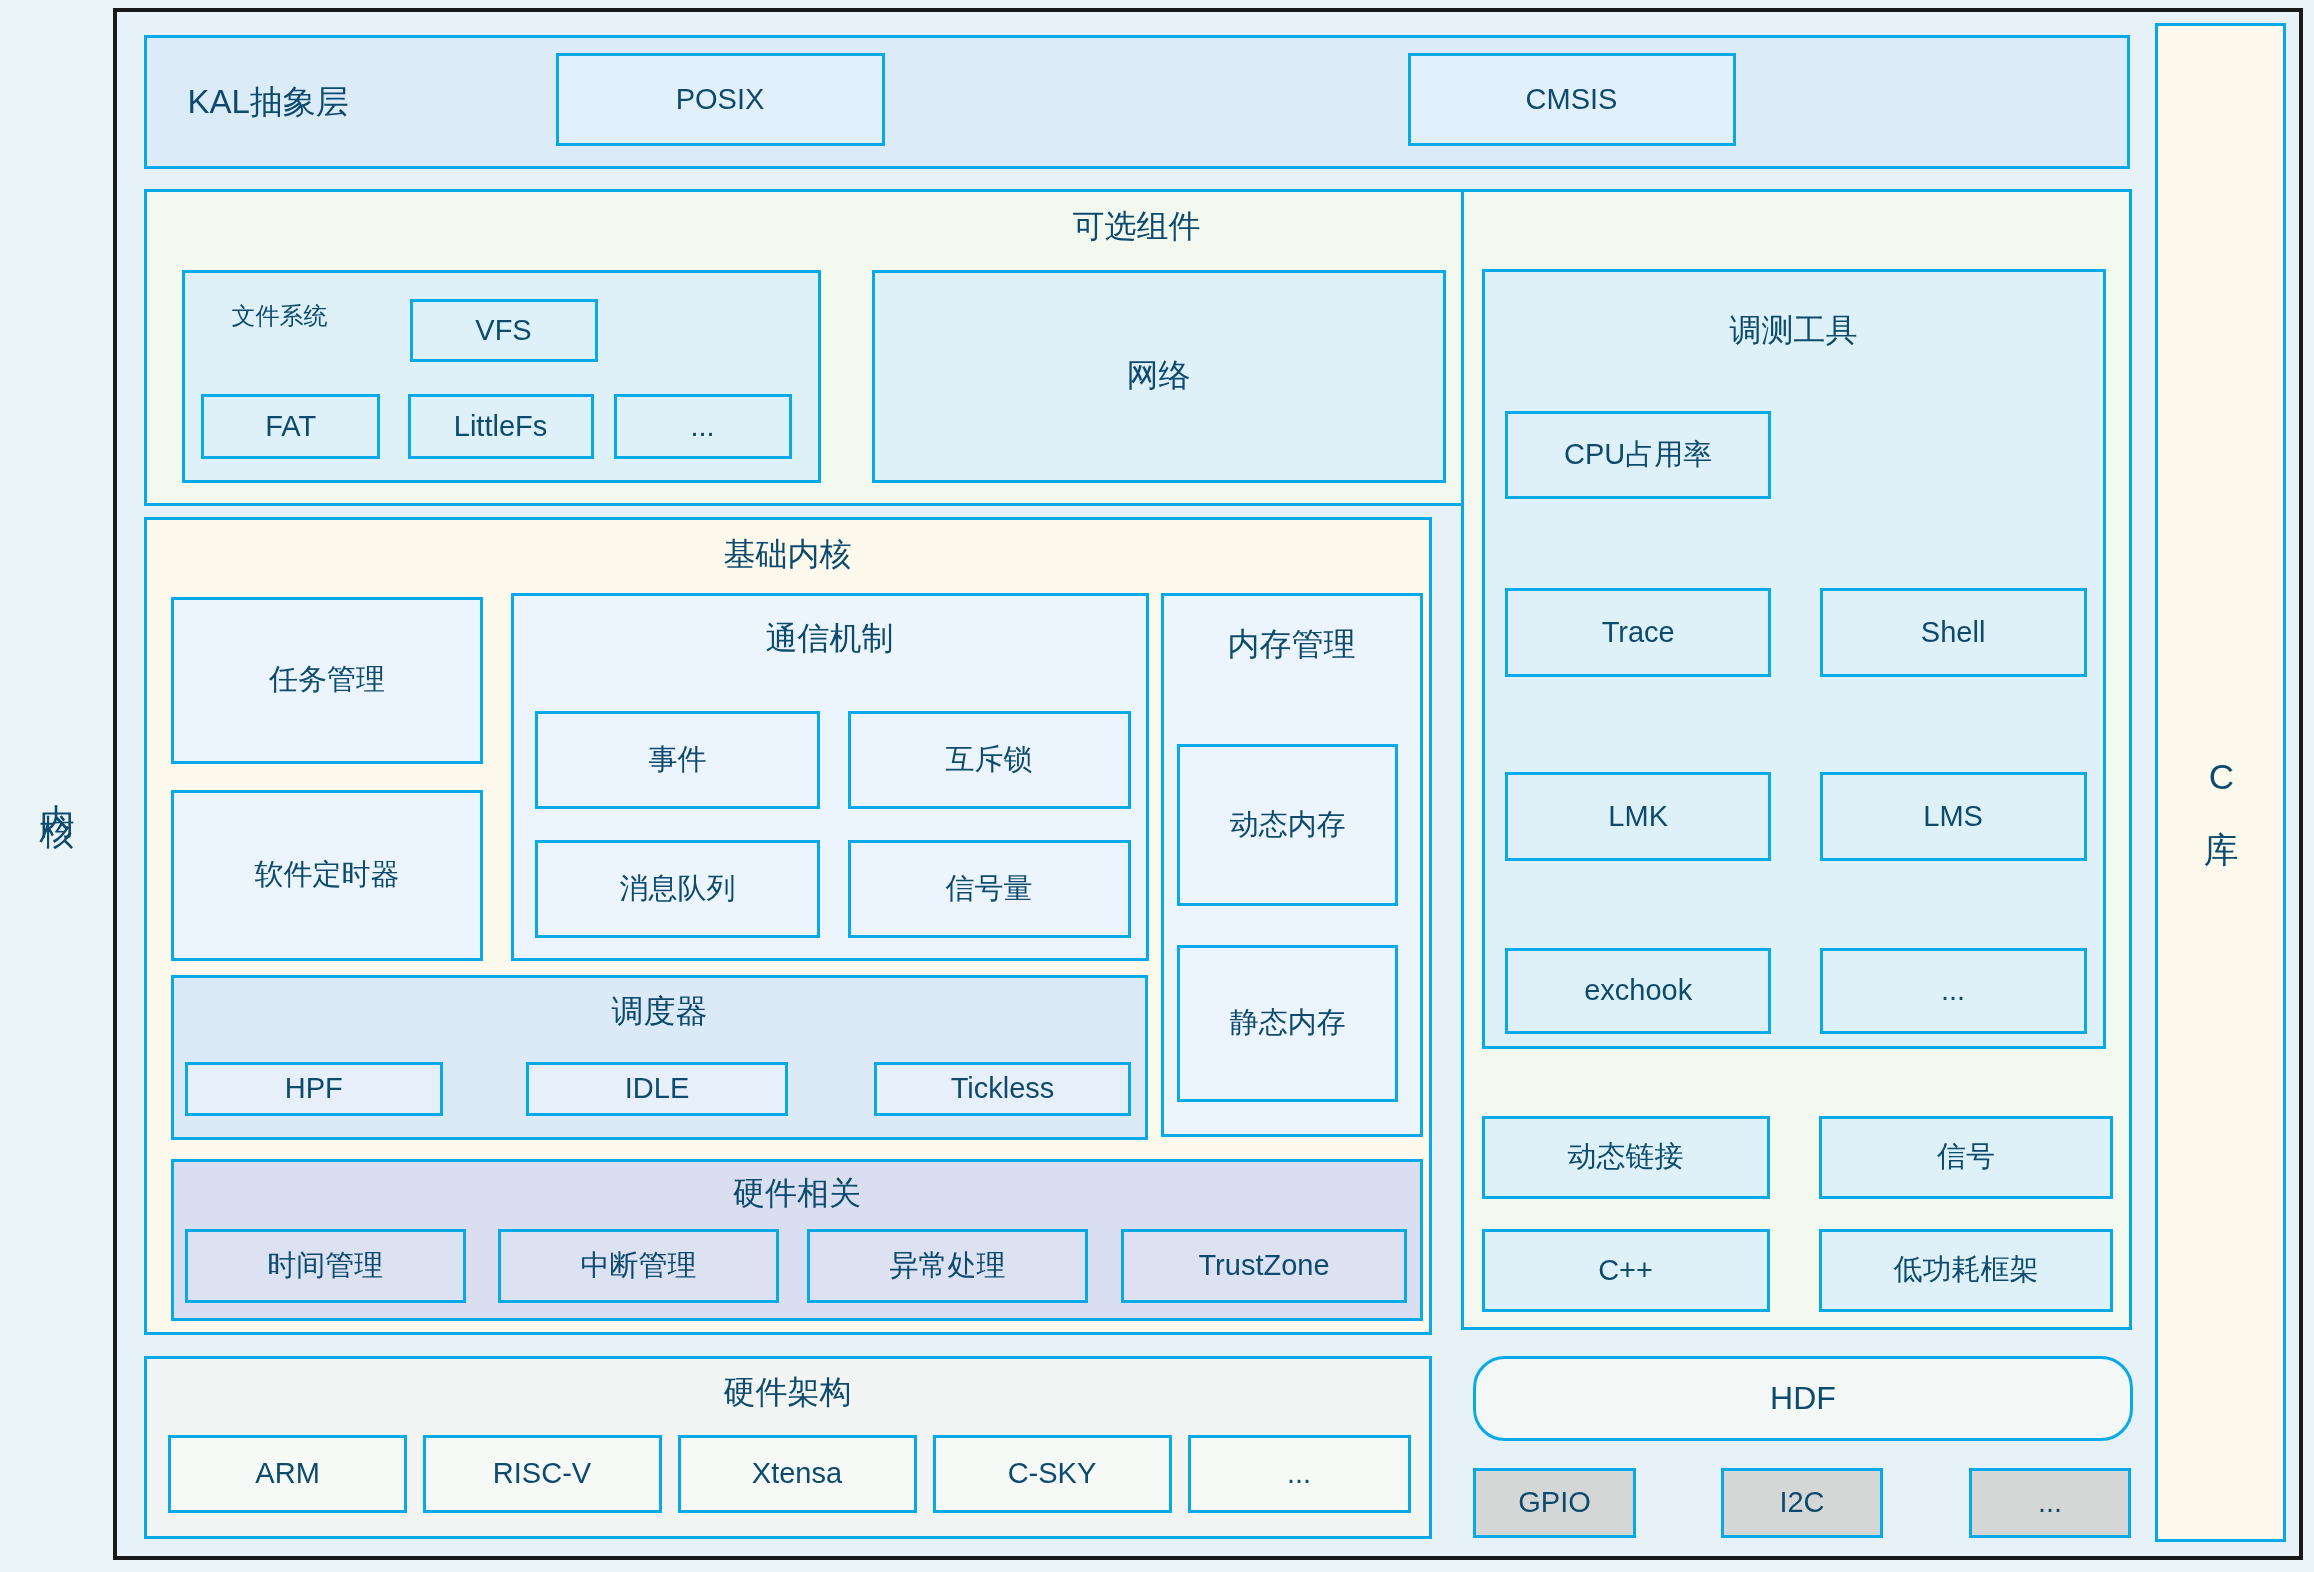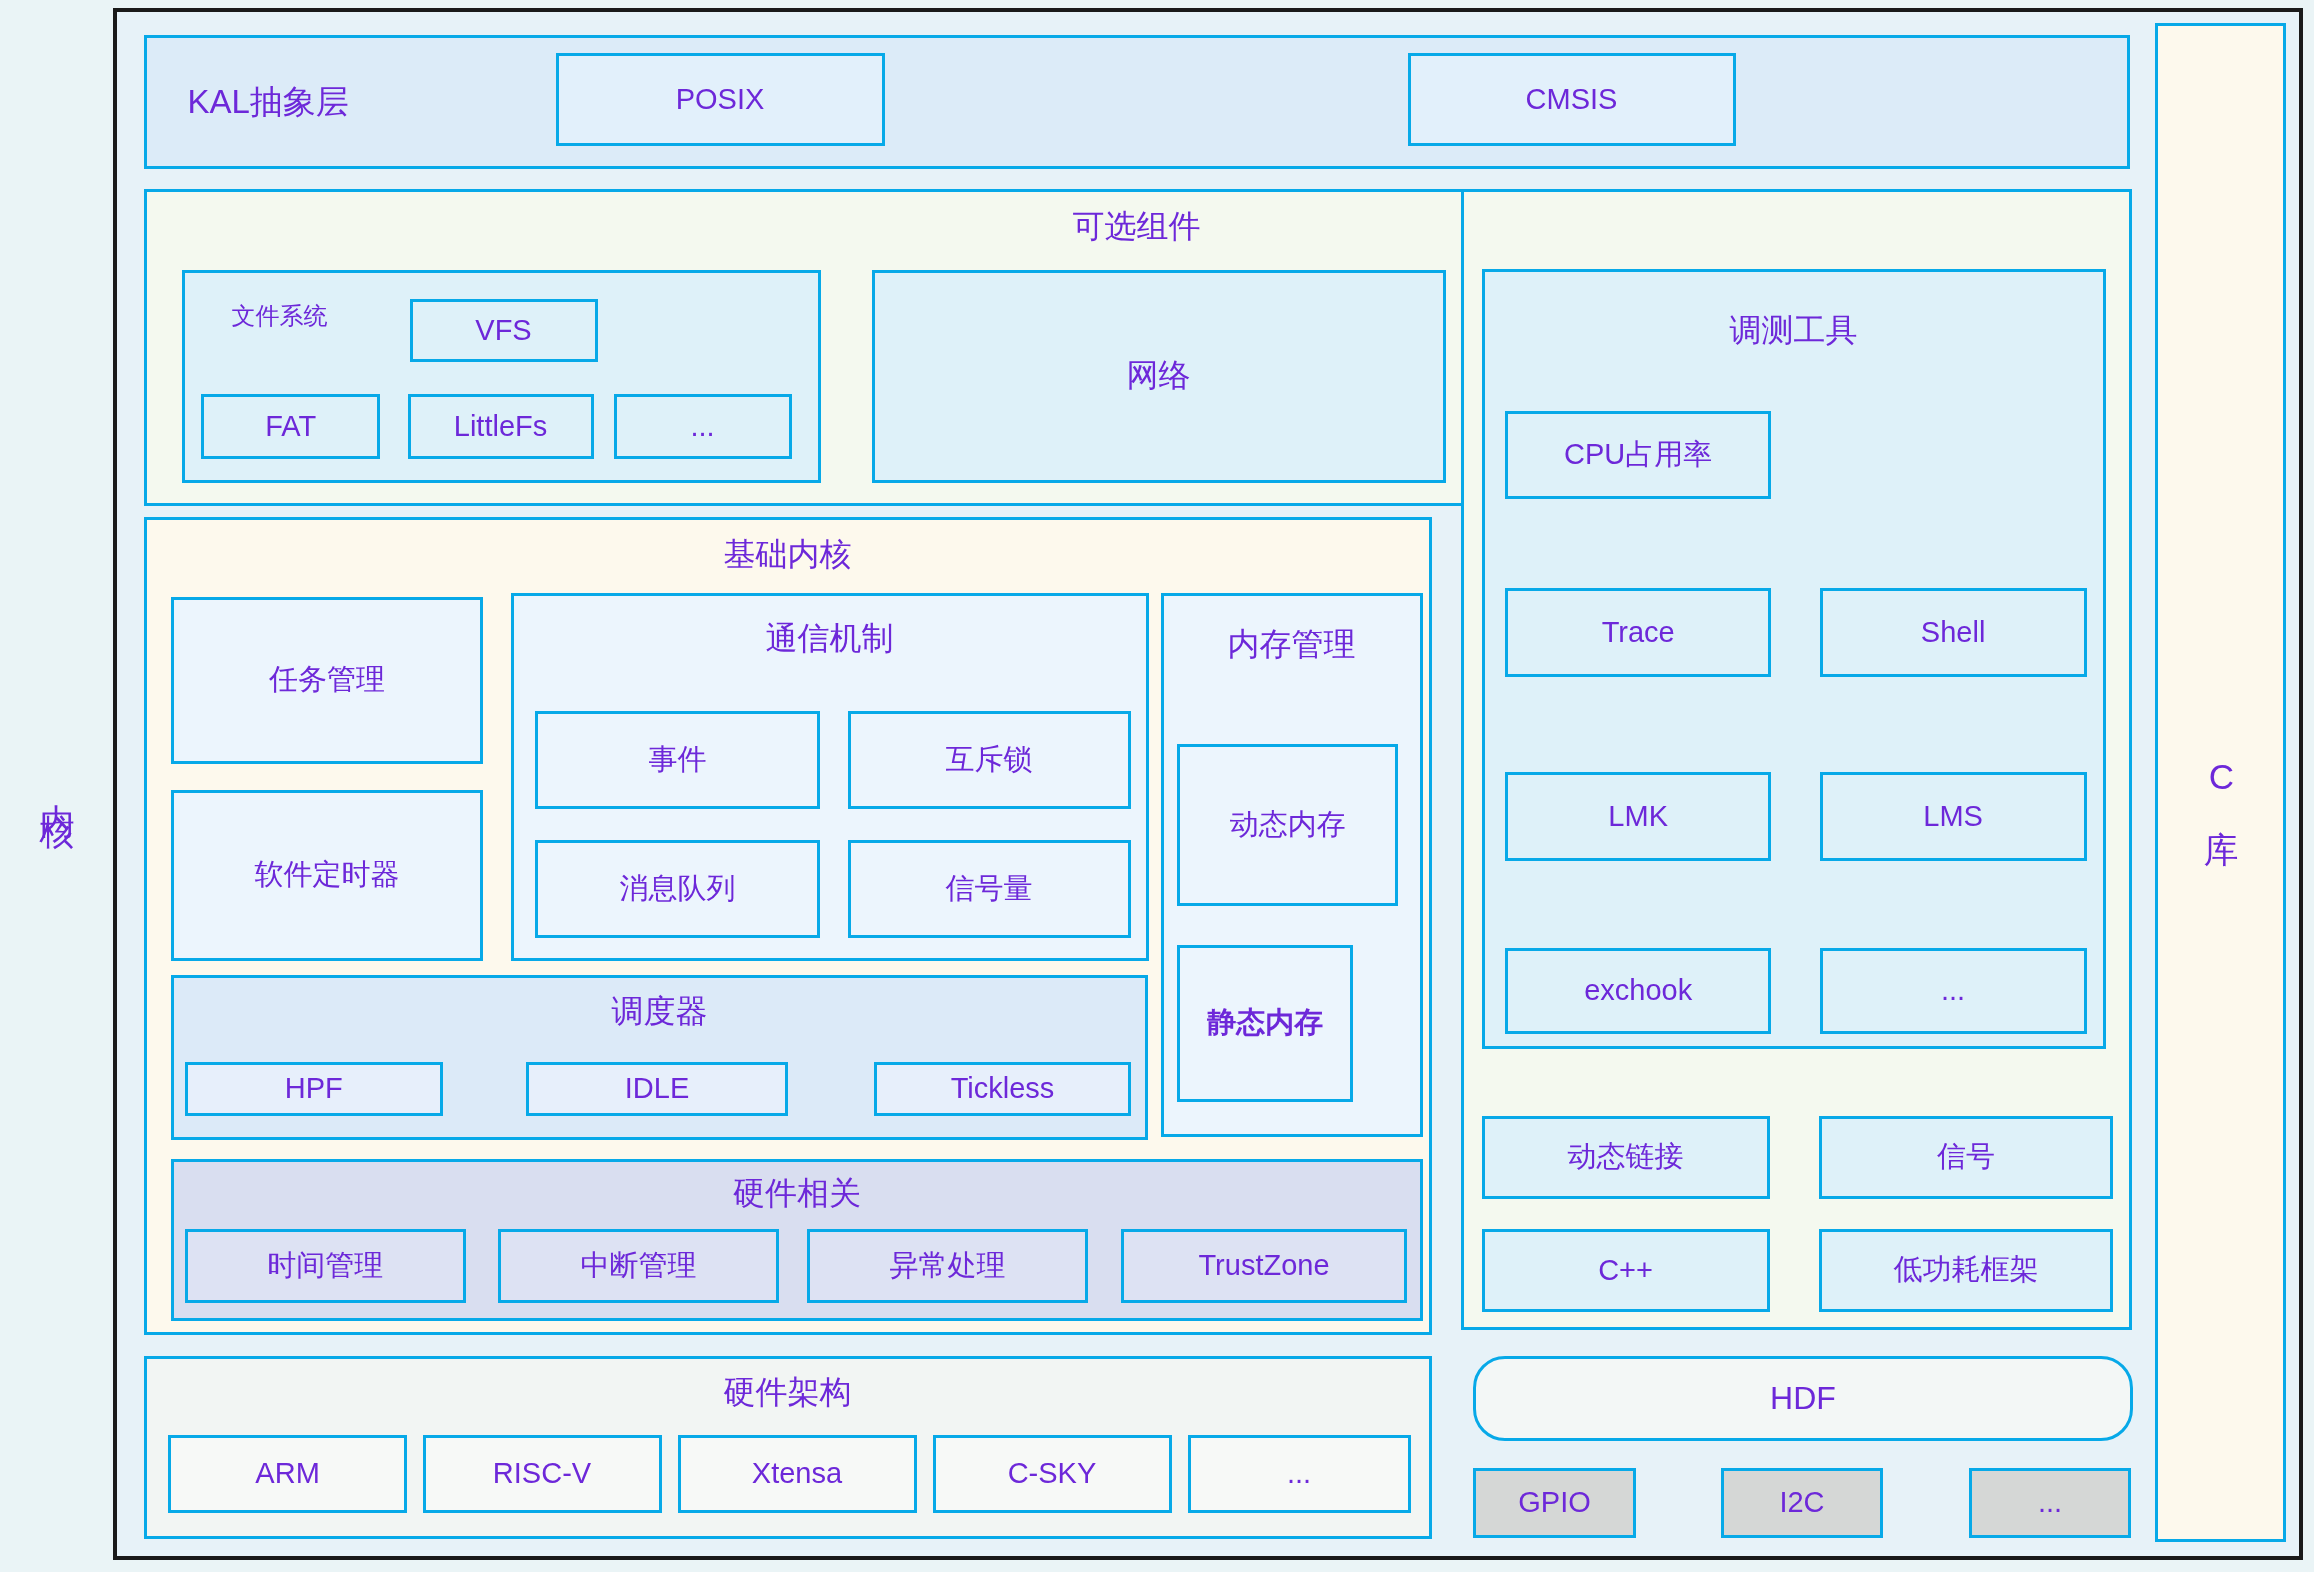--- a/index.html
+++ b/index.html
@@ -1,17 +1,17 @@
 <!DOCTYPE html>
 <html style="--cyan: #07a9e8;"><head>
 <meta charset="utf-8">
 <style>
   html,body{margin:0;padding:0;background:#eaf4f6;}
   #stage{position:relative;width:2314px;height:1572px;background:#eaf4f6;overflow:hidden;
-         font-family:"Liberation Sans","DejaVu Sans",sans-serif;color:#6d28d9;}
+         font-family:"Liberation Sans","DejaVu Sans",sans-serif;color:#0c4a6e;}
   .abs{position:absolute;box-sizing:border-box;}
   .box{position:absolute;box-sizing:border-box;border:3.9px solid var(--cyan,#07a9e8);
        display:flex;align-items:center;justify-content:center;text-align:center;font-size:29px;}
   .title{position:absolute;left:0;right:0;text-align:center;font-size:32px;}
   .vtext{writing-mode:vertical-rl;text-orientation:upright;letter-spacing:9.8px;font-size:35px;}
   
   .frame{border:4.9px solid #1a1a1a;background:#e7f2f8;}
   .kal{background:#dcebf8;}
   .kalitem{background:#e2f0fb;}
   .green{background:#f4f9ef;}
@@ -87,21 +87,21 @@
         <div class="title" style="top:21.6px;">通信机制</div>
         <div class="box kblue" style="left:21.6px;top:115px;width:285px;height:98px;">事件</div>
         <div class="box kblue" style="left:334px;top:115px;width:283px;height:98px;">互斥锁</div>
         <div class="box kblue" style="left:21.6px;top:244px;width:285px;height:98px;">消息队列</div>
         <div class="box kblue" style="left:334px;top:244px;width:283px;height:98px;">信号量</div>
       </div>
 
       <div class="box kblue" style="left:1014px;top:73px;width:262px;height:544px;">
         <div class="title" style="top:27.4px;">内存管理</div>
         <div class="box kblue" style="left:13.7px;top:148px;width:221px;height:162px;">动态内存</div>
-        <div class="box kblue" style="left:13.7px;top:349px;width:176px;height:157px;font-weight:bold;">静态内存</div>
+        <div class="box kblue" style="left:13.7px;top:349px;width:221px;height:157px;">静态内存</div>
       </div>
 
       <div class="box sched" style="left:24.5px;top:455px;width:977px;height:165px;">
         <div class="title" style="top:11.8px;">调度器</div>
         <div class="box scheditem" style="left:10.8px;top:84px;width:258px;height:54px;">HPF</div>
         <div class="box scheditem" style="left:352px;top:84px;width:262px;height:54px;">IDLE</div>
         <div class="box scheditem" style="left:700px;top:84px;width:257px;height:54px;">Tickless</div>
       </div>
 
       <div class="box lav" style="left:24.5px;top:639px;width:1252px;height:162px;">

